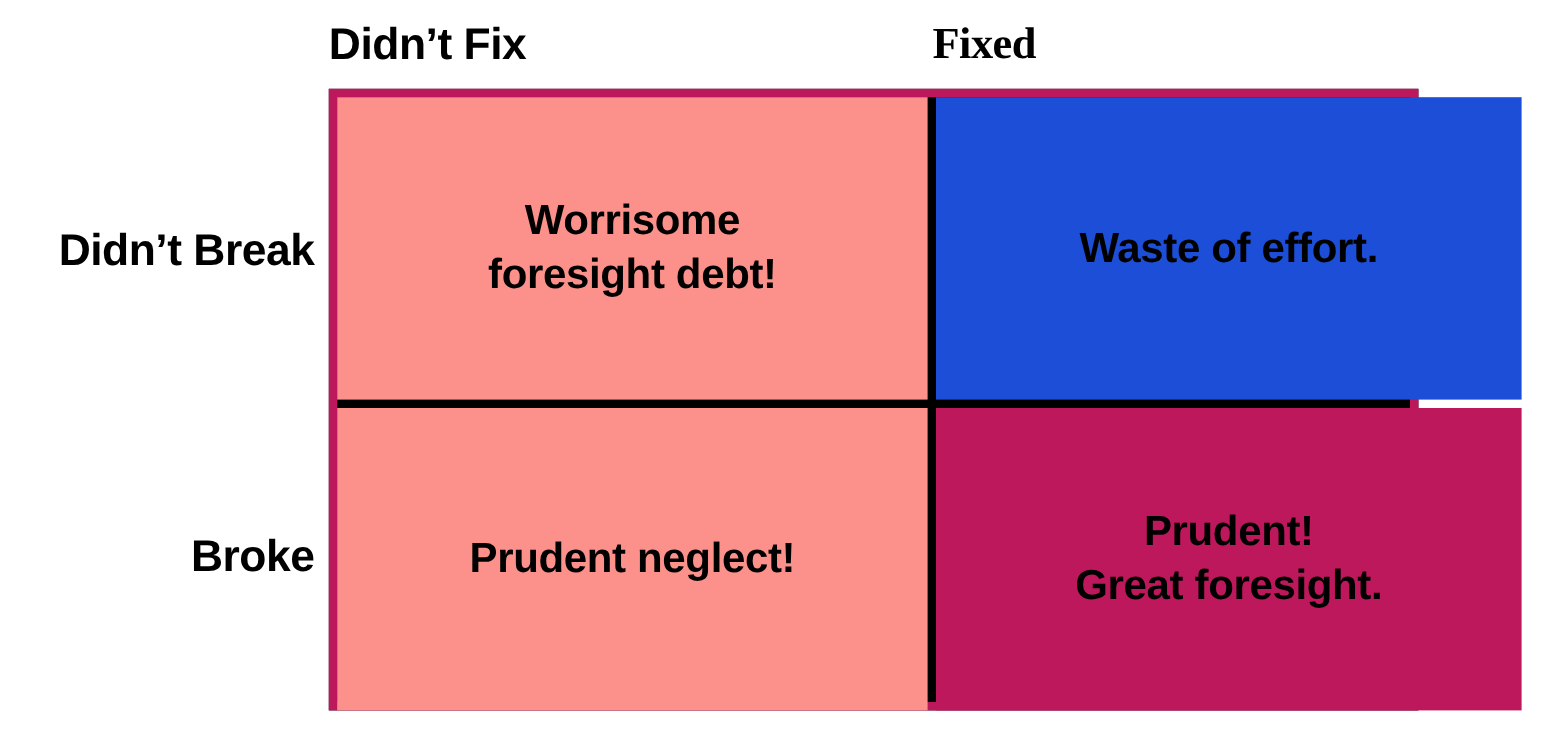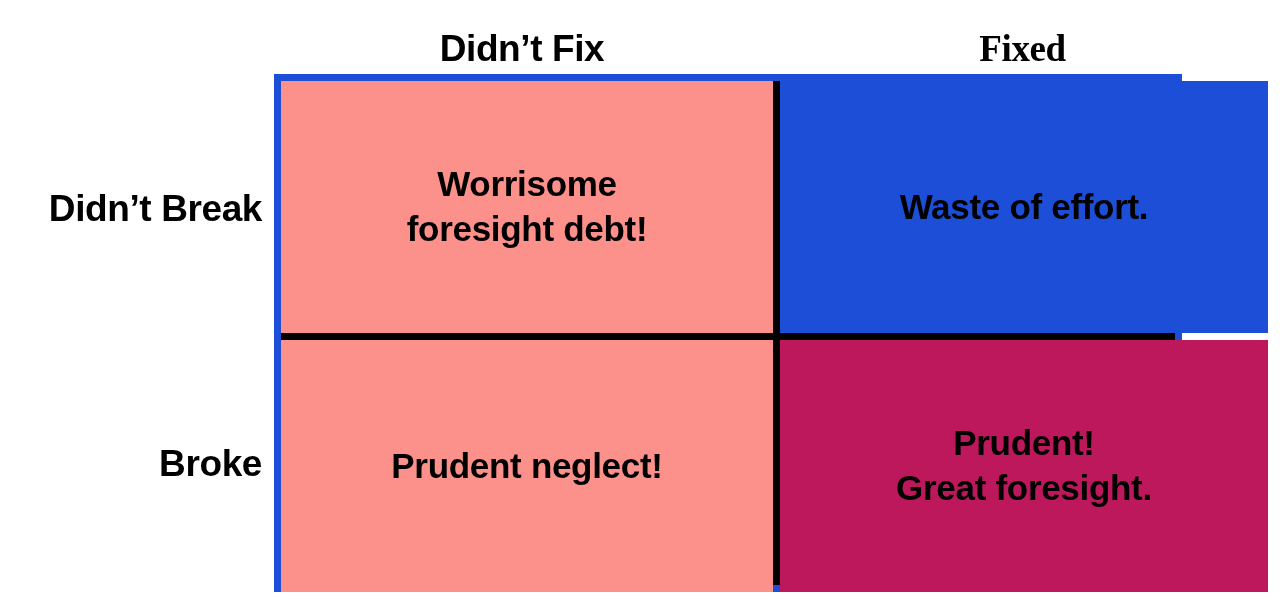--- a/index.html
+++ b/index.html
@@ -18,24 +18,24 @@
 
   #matrix-root {
     position: relative;
     width: 1288px;
     height: 610px;
   }
 
   
   .col-header {
     position: absolute;
-    top: 24px;
+    top: 12px;
     height: 50px;
     line-height: 50px;
-    text-align: center;
+    text-align: left;
     font-size: 37px;
     font-weight: bold;
     letter-spacing: -0.4px;
     color: #000000;
     white-space: nowrap;
   }
   #col-header-0 { left: 274px; width: 496px; }
   #col-header-1 { left: 777px; width: 491px; font-family: Liberation Serif, serif; }
 
   
@@ -58,21 +58,21 @@
     position: absolute;
     left: 274px;
     top: 74px;
     width: 908px;
     height: 518px;
     display: grid;
     grid-template-columns: 496px 498px;
     grid-template-rows: 259px 259px;
     background: #000000;
     box-sizing: border-box;
-    border: 7px solid #1d4ed8;
+    border: 7px solid #be185d;
     gap: 7px;
     grid-template-columns: 492px 488px;
     grid-template-rows: 252px 252px;
   }
 
   .cell {
     display: flex;
     align-items: center;
     justify-content: center;
     text-align: center;

